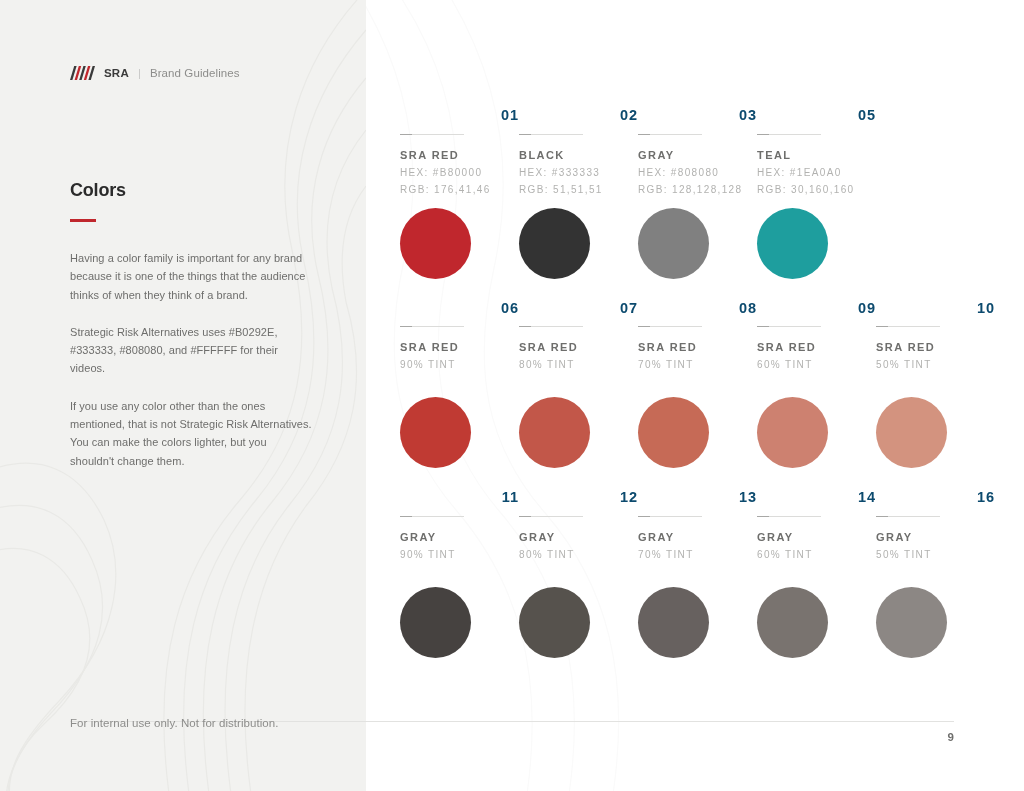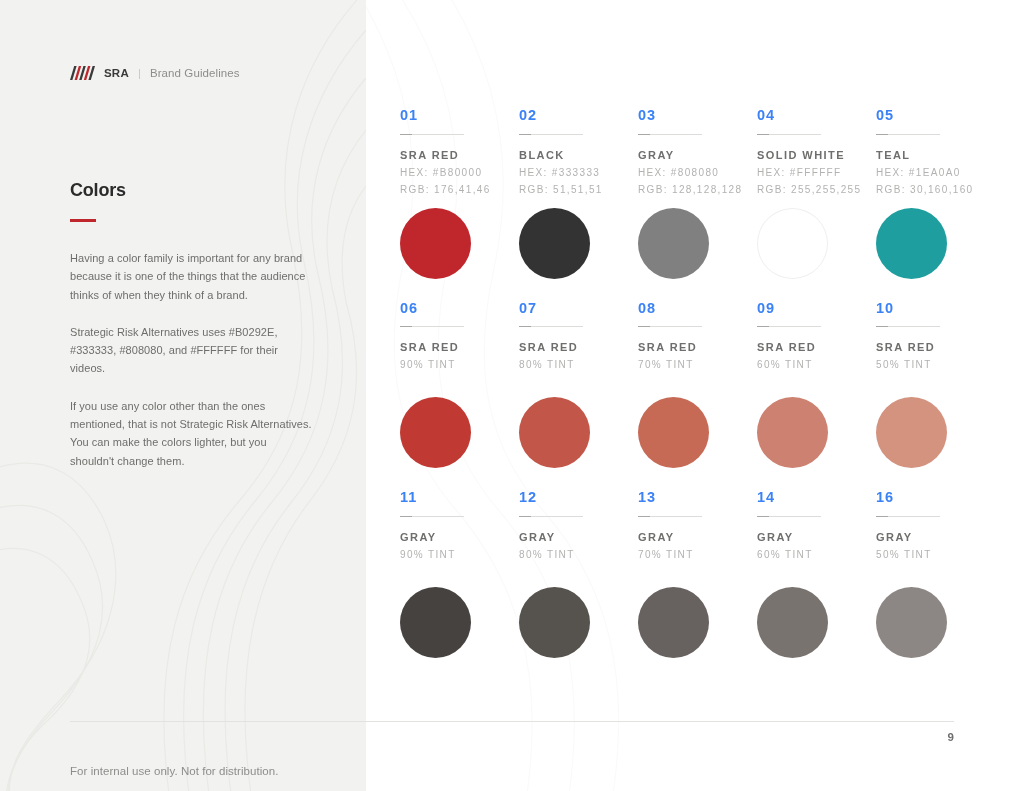--- a/index.html
+++ b/index.html
@@ -126,21 +126,21 @@
     left: 70px;
     top: 721px;
     width: 884px;
     height: 1px;
     background: #e2e2e0;
     z-index: 5;
   }
   .footer-note {
     position: absolute;
     left: 70px;
-    top: 765px;
+    top: 717px;
     font-size: 11.5px;
     color: #8d8d8b;
     letter-spacing: 0.05px;
     z-index: 5;
   }
   .page-num {
     position: absolute;
     left: 938px;
     top: 731px;
     width: 16px;
@@ -166,23 +166,24 @@
   .grid-row:last-child { margin-bottom: 0; }
 
   .cell {
     width: 119px;
     margin-right: 0;
     flex: 0 0 119px;
   }
   .cell-num {
     font-size: 14.5px;
     font-weight: bold;
-    color: #3b82f6;
+    color: #0c4a6e;
     letter-spacing: 0.9px;
     line-height: 1;
+    text-align: right;
   }
   .cell-rule {
     position: relative;
     margin-top: 11px;
     width: 64px;
     height: 1px;
     background: #dcdcda;
   }
   .cell-rule::before {
     content: "";
@@ -302,30 +303,20 @@
           <div class="cell-num">03</div>
           <div class="cell-rule"></div>
           <div class="cell-meta">
             <div class="meta-name">GRAY</div>
             <div class="meta-line">HEX: #808080</div>
             <div class="meta-line">RGB: 128,128,128</div>
           </div>
           <div class="swatch" style="background: rgb(128, 128, 128);"></div>
         </div>
         <div class="cell">
-          <div class="cell-num">04</div>
-          <div class="cell-rule"></div>
-          <div class="cell-meta">
-            <div class="meta-name">SOLID WHITE</div>
-            <div class="meta-line">HEX: #FFFFFF</div>
-            <div class="meta-line">RGB: 255,255,255</div>
-          </div>
-          <div class="swatch outlined" style="background: rgb(255, 255, 255);"></div>
-        </div>
-        <div class="cell">
           <div class="cell-num">05</div>
           <div class="cell-rule"></div>
           <div class="cell-meta">
             <div class="meta-name">TEAL</div>
             <div class="meta-line">HEX: #1EA0A0</div>
             <div class="meta-line">RGB: 30,160,160</div>
           </div>
           <div class="swatch" style="background: rgb(30, 158, 158);"></div>
         </div>
       </div>

